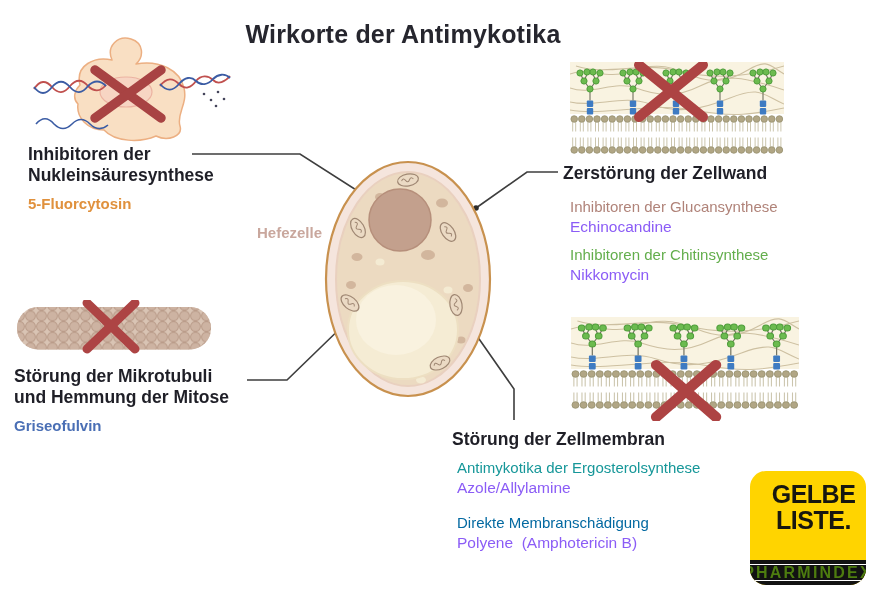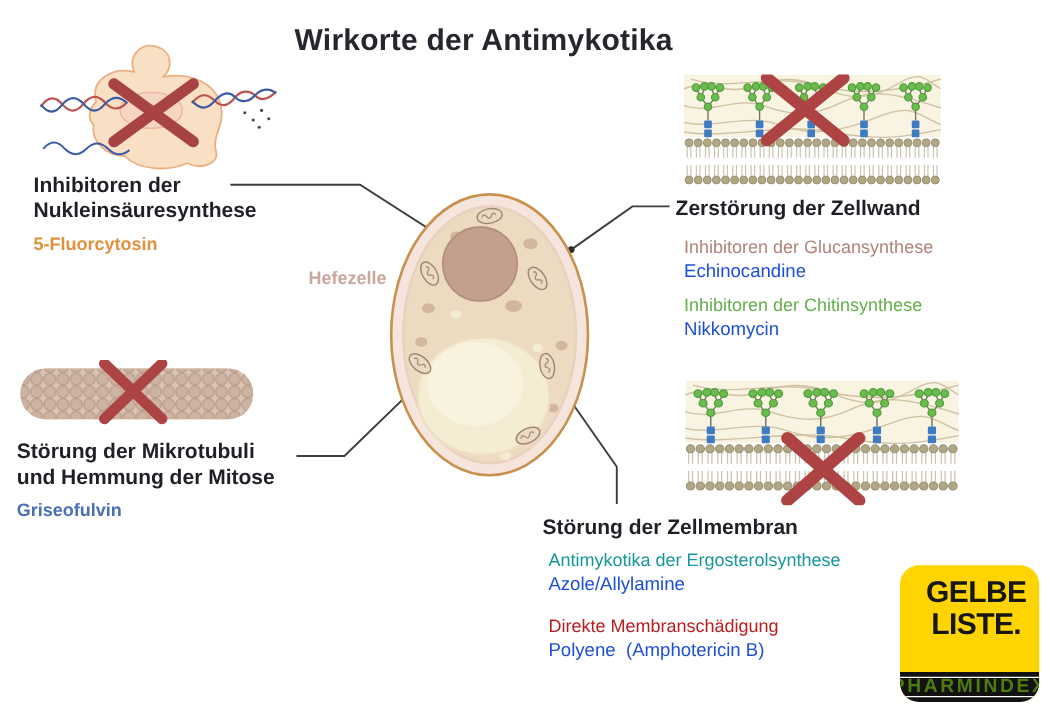--- a/index.html
+++ b/index.html
@@ -4,21 +4,21 @@
 <style>
   html,body{margin:0;padding:0;background:#ffffff;}
   .canvas{position:relative;width:875px;height:596px;background:#ffffff;overflow:hidden;
           font-family:"Liberation Sans",sans-serif;color:#1e1e26;border-radius:28px;}
   .abs{position:absolute;}
   .title{position:absolute;top:20px;left:0;width:806px;margin:0;text-align:center;
          font-size:25px;font-weight:800;letter-spacing:.2px;color:#26262e;}
   .heading{font-size:17.5px;line-height:21px;font-weight:700;color:#1f1f27;margin:0;}
   .accent-drug{margin-top:9px;font-size:15px;font-weight:700;}
   .mech{font-size:15px;line-height:20px;font-weight:400;}
-  .drug{font-size:15.5px;line-height:20px;color:#1d4ed8;white-space:pre-wrap;}
+  .drug{font-size:15.5px;line-height:20px;color:#8b5cf6;white-space:pre-wrap;}
   .gap8{margin-top:8px;}
   .gap15{margin-top:15px;}
   .nucleic-block{left:28px;top:144px;}
   .hefezelle{left:257px;top:224px;font-size:15px;font-weight:700;}
   .micro-block{left:14px;top:366px;}
   .wall-block-h{left:563px;top:163px;}
   .wall-list{left:570px;top:197px;}
   .membrane-block-h{left:452px;top:429px;text-align:center;}
   .membrane-list{left:457px;top:458px;}
   .connectors{left:0;top:0;pointer-events:none;}
@@ -306,21 +306,21 @@
     <g stroke="#AD4343" stroke-width="10" stroke-linecap="round">
       <line x1="80" y1="48" x2="136" y2="100"></line>
         <line x1="136" y1="48" x2="80" y2="100"></line>
     </g>
   </svg>
 
   <h2 class="abs heading membrane-block-h">Störung der Zellmembran</h2>
   <div class="abs membrane-list">
     <div class="mech" style="color: rgb(22, 151, 153);">Antimykotika der Ergosterolsynthese</div>
     <div class="drug">Azole/Allylamine</div>
-    <div class="mech gap15" style="color: #b91c1c;">Direkte Membranschädigung</div>
+    <div class="mech gap15" style="color: #0369a1;">Direkte Membranschädigung</div>
     <div class="drug">Polyene  (Amphotericin B)</div>
   </div>
 
   <div class="abs logo" style="background: rgb(255, 212, 0);">
     <div class="logo-words">
       <span>GELBE</span><br>
       <span>LISTE.</span>
     </div>
     <div class="logo-bar">
       <span class="logo-badge">PHARMINDEX</span>

